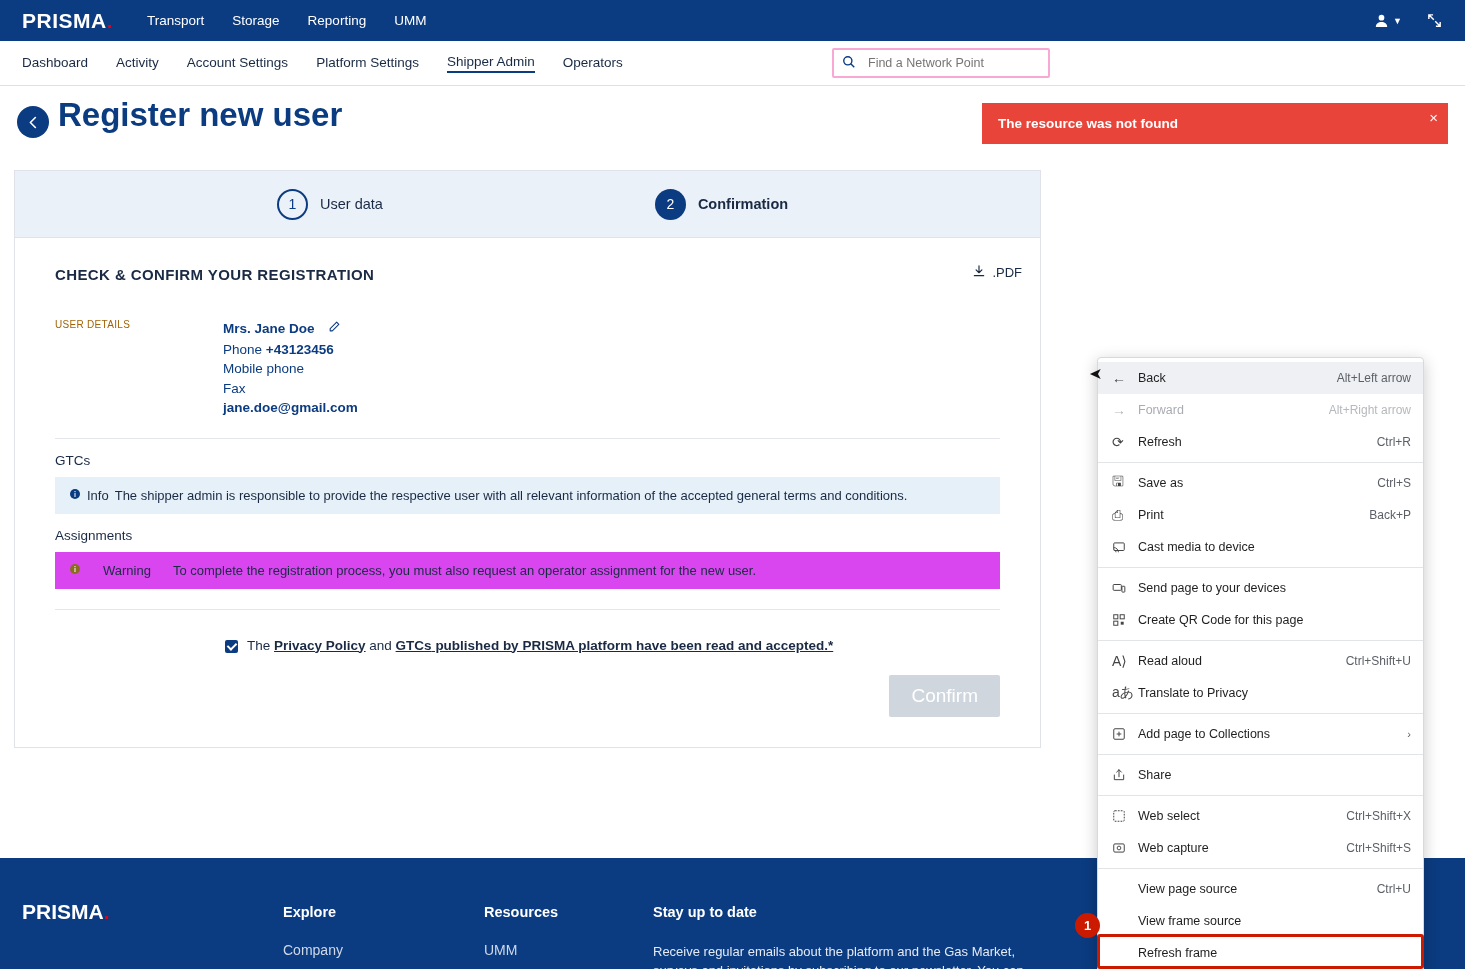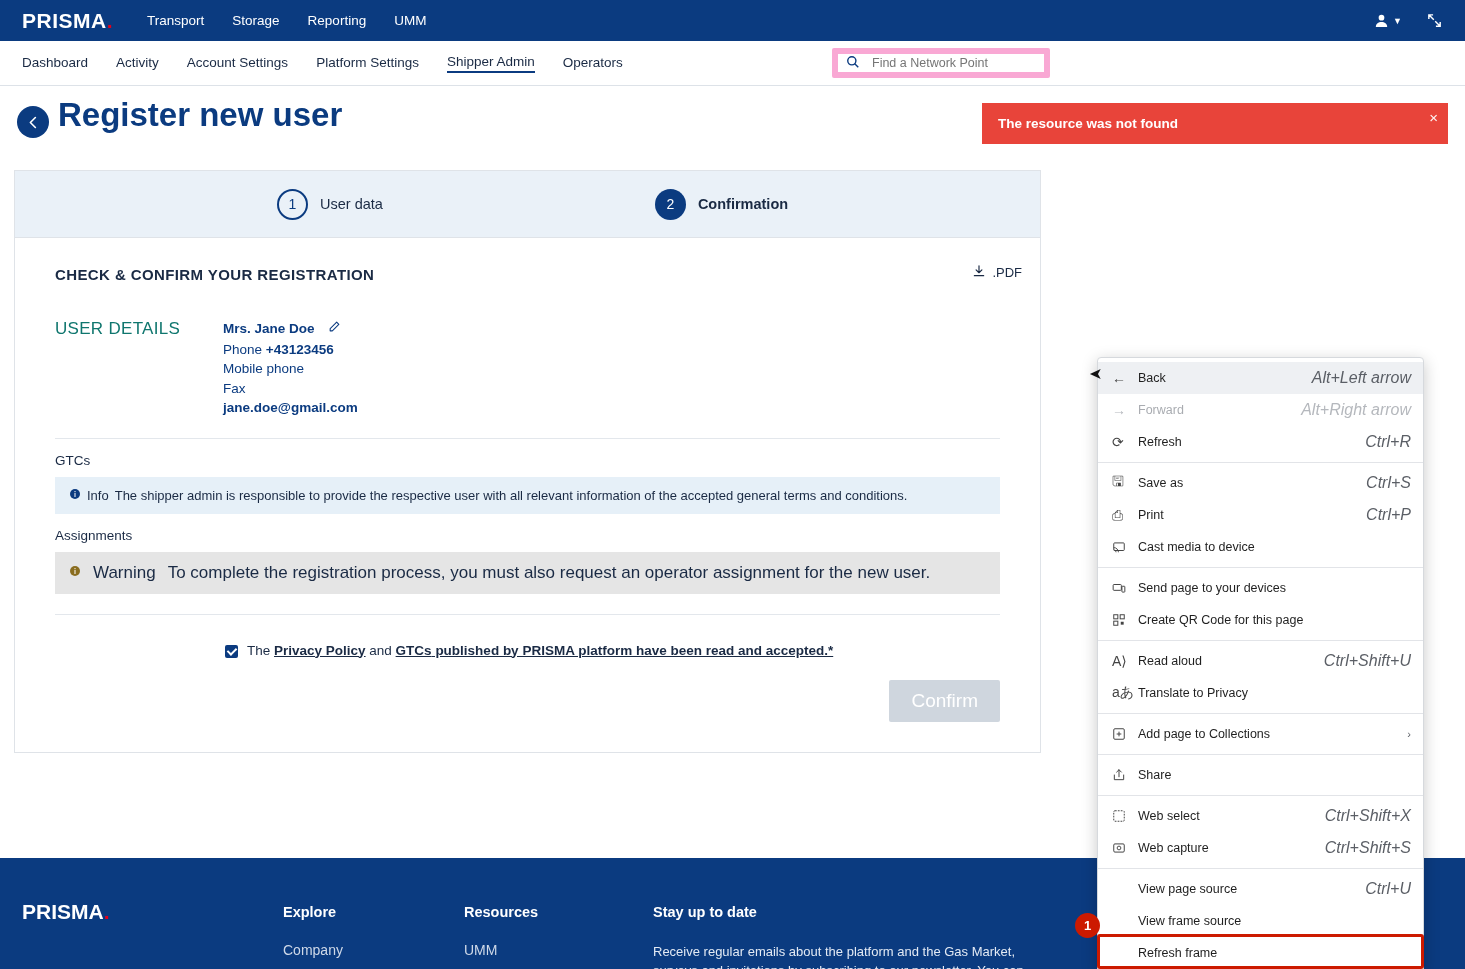--- a/index.html
+++ b/index.html
@@ -32,21 +32,21 @@
     height: 45px; border-bottom: 1px solid #dde2e8; display: flex; align-items: center;
     padding: 0 22px; background: #fff; position: relative;
   }
   .subnav .item {
     font-size: 13.5px; color: #1a2a44; margin-right: 28px; text-decoration: none;
     padding-bottom: 2px;
   }
   .subnav .item.active { border-bottom: 2px solid #0b3b80; font-weight: normal; }
   .search-box {
     position: absolute; right: 0; width: 218px; height: 30px;
-    border: 6px solid #f9a8d4; border-radius: 2px; display: flex; align-items: center;
+    border: 2px solid #f9a8d4; border-radius: 2px; display: flex; align-items: center;
     padding: 0 8px; background: #fff;
     left: 832px;
   }
   .search-box .mag { color: #0b3b80; font-size: 14px; margin-right: 10px; }
   .search-box input {
     border: none; outline: none; font-size: 12.5px; color: #5a6573; width: 100%;
     font-family: "Liberation Sans", sans-serif;
   }
 
   
@@ -97,38 +97,38 @@
     text-transform: uppercase;
   }
   .pdf-link {
     position: absolute; right: 18px; top: 26px; font-size: 13px; color: #1a2a44;
     display: flex; align-items: center; gap: 6px;
   }
   .pdf-link .dl { font-size: 14px; }
 
   .details { margin-top: 36px; display: flex; }
   .details .lbl {
-    width: 168px; font-size: 17px; color: #0f766e; letter-spacing: .3px;
+    width: 168px; font-size: 10px; color: #a16207; letter-spacing: .3px;
     text-transform: uppercase;
   }
   .details .val { font-size: 13.5px; color: #0b3b80; line-height: 19.5px; }
   .details .val .nm { font-weight: bold; display: inline-block; }
   .pencil { color: #0b3b80; font-size: 12px; margin-left: 10px; }
   .val .strong { font-weight: bold; }
 
   .divider { border-top: 1px solid #e3e7ec; margin: 20px 0 0 0; }
 
   .sub-h { font-size: 13.5px; color: #1a2a44; margin: 14px 0 9px 0; }
   .info-bar {
     background: #e6f0f8; padding: 11px 14px; font-size: 13px; color: #1a2a44;
     display: flex; align-items: center; gap: 6px;
   }
   .warn-bar {
-    background: #e5e5e5; padding: 11px 14px; font-size: 17px; color: #1a2a44;
-    display: flex; align-items: center; gap: 12px;
+    background: #d946ef; padding: 11px 14px; font-size: 13px; color: #1a2a44;
+    display: flex; align-items: center; gap: 22px;
   }
   .bar-ico { font-size: 12px; }
   .bar-strong { font-weight: normal; }
 
   .consent { margin-top: 28px; display: flex; align-items: flex-start; gap: 9px;
     padding-left: 170px; font-size: 13.5px; color: #1a2a44; }
   .cb {
     width: 13px; height: 13px; background: #0b3b80; border-radius: 2px;
     position: relative; margin-top: 2px; flex: none;
   }
@@ -149,41 +149,41 @@
     background: #0b3b80; color: #fff;
   }
   .footer .fbrand {
     position: absolute; left: 22px; top: 42px; font-size: 21px; font-weight: bold;
   }
   .footer .fbrand .dot { color: #e2001a; }
   .fcol { position: absolute; top: 46px; }
   .fcol h4 { margin: 0 0 22px 0; font-size: 14.5px; font-weight: bold; }
   .fcol .lnk { font-size: 14px; color: #cfd9e8; }
   .fc1 { left: 283px; }
-  .fc2 { left: 464px; }
+  .fc2 { left: 484px; }
   .fc3 { left: 653px; width: 400px; }
   .fc3 .txt { font-size: 13px; color: #e3eaf4; line-height: 19px; font-weight: normal; }
 
   
   .ctx {
     position: absolute; left: 1097px; top: 357px; width: 327px;
     background: #fff; border: 1px solid #d6d9dd; border-radius: 4px;
     box-shadow: 0 4px 16px rgba(0,0,0,.22); padding: 4px 0; font-size: 12.5px;
     color: #1f1f1f;
   }
   .ctx .row {
     height: 32px; display: flex; align-items: center; padding: 0 12px 0 14px;
     position: relative;
   }
   .ctx .row.hover { background: #eef0f3; }
   .ctx .row.disabled { color: #a9acb1; }
   .ctx .ic { width: 26px; font-size: 14px; color: #444; display: flex; align-items: center; }
   .ctx .row.disabled .ic { color: #b5b8bd; }
   .ctx .lab { flex: 1; }
-  .ctx .sc { color: #5b5f66; font-size: 16px; font-style: italic; }
+  .ctx .sc { color: #5b5f66; font-size: 12px; }
   .ctx .row.disabled .sc { color: #b5b8bd; }
   .ctx .sep { height: 1px; background: #e2e4e8; margin: 4px 0; }
   .ctx .chev { color: #5b5f66; font-size: 11px; }
   .hl-wrap {
     position: absolute; left: 1097px; top: 934px; width: 327px; height: 35px;
     border: 3px solid #cc1a00; border-radius: 3px; pointer-events: none;
   }
   .badge-1 {
     position: absolute; left: 1075px; top: 913px; width: 25px; height: 25px;
     border-radius: 50%; background: #cc1a00; color: #fff; font-size: 13px;
@@ -382,21 +382,21 @@
     <div class="sep"></div>
 
     <div class="row">
       <span class="ic">🖫</span>
       <span class="lab">Save as</span>
       <span class="sc">Ctrl+S</span>
     </div>
     <div class="row">
       <span class="ic">⎙</span>
       <span class="lab">Print</span>
-      <span class="sc">Ctrl+P</span>
+      <span class="sc">Back+P</span>
     </div>
     <div class="row">
       <span class="ic">
         <svg width="14" height="14" viewBox="0 0 24 24">
             <rect x="3" y="5" width="18" height="13" rx="1.5" stroke="#444" stroke-width="1.7" fill="none"></rect>
             <path d="M3 17a4 4 0 014 4M3 13a8 8 0 018 8" stroke="#444" stroke-width="1.6" fill="none"></path>
           </svg>
       </span>
       <span class="lab">Cast media to device</span>
       <span class="sc"></span>

